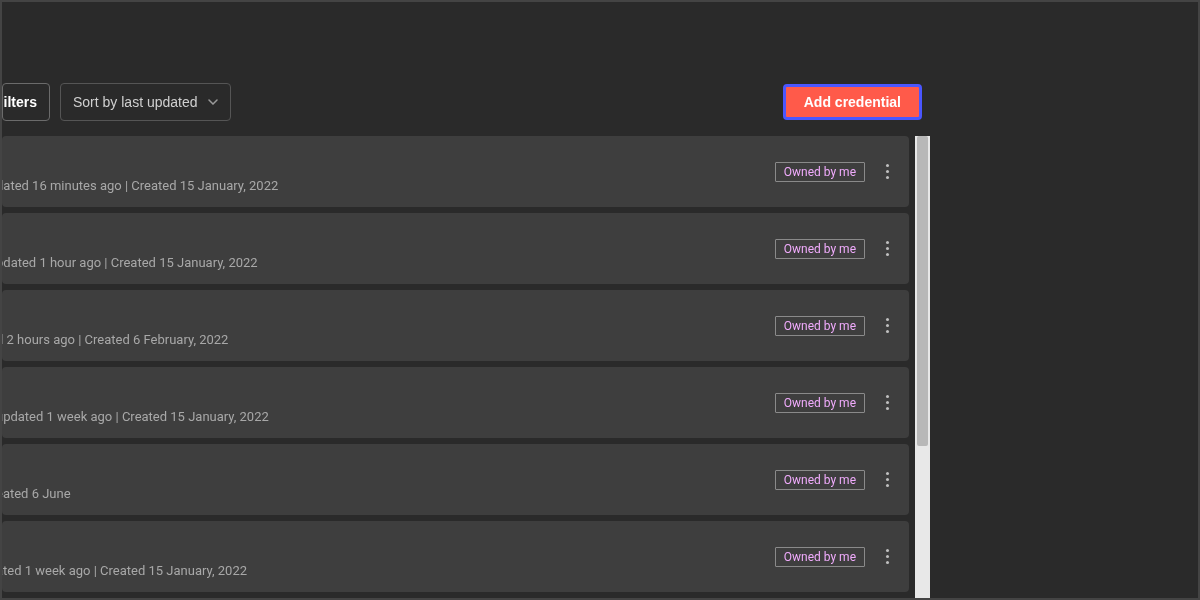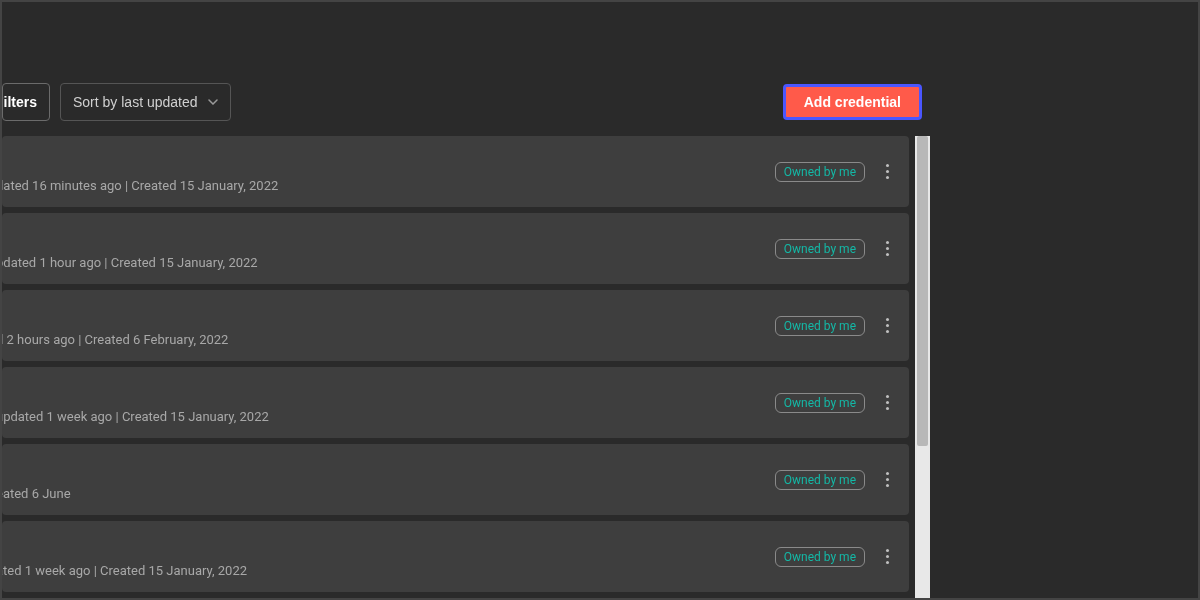--- a/index.html
+++ b/index.html
@@ -141,23 +141,23 @@
       align-self: flex-end;
       padding-bottom: 14px;
     }
     .row-right {
       display: flex;
       align-items: center;
       gap: 14px;
     }
     .badge {
       border: 1px solid #8a8a8a;
-      border-radius: 6px;
+      border-radius: 1px;
       padding: 2px 8px;
-      color: #14b8a6;
+      color: #f0abfc;
       font-size: 12px;
     }
     .kebab {
       width: 16px;
       height: 24px;
       display: flex;
       flex-direction: column;
       align-items: center;
       justify-content: center;
       gap: 3px;

